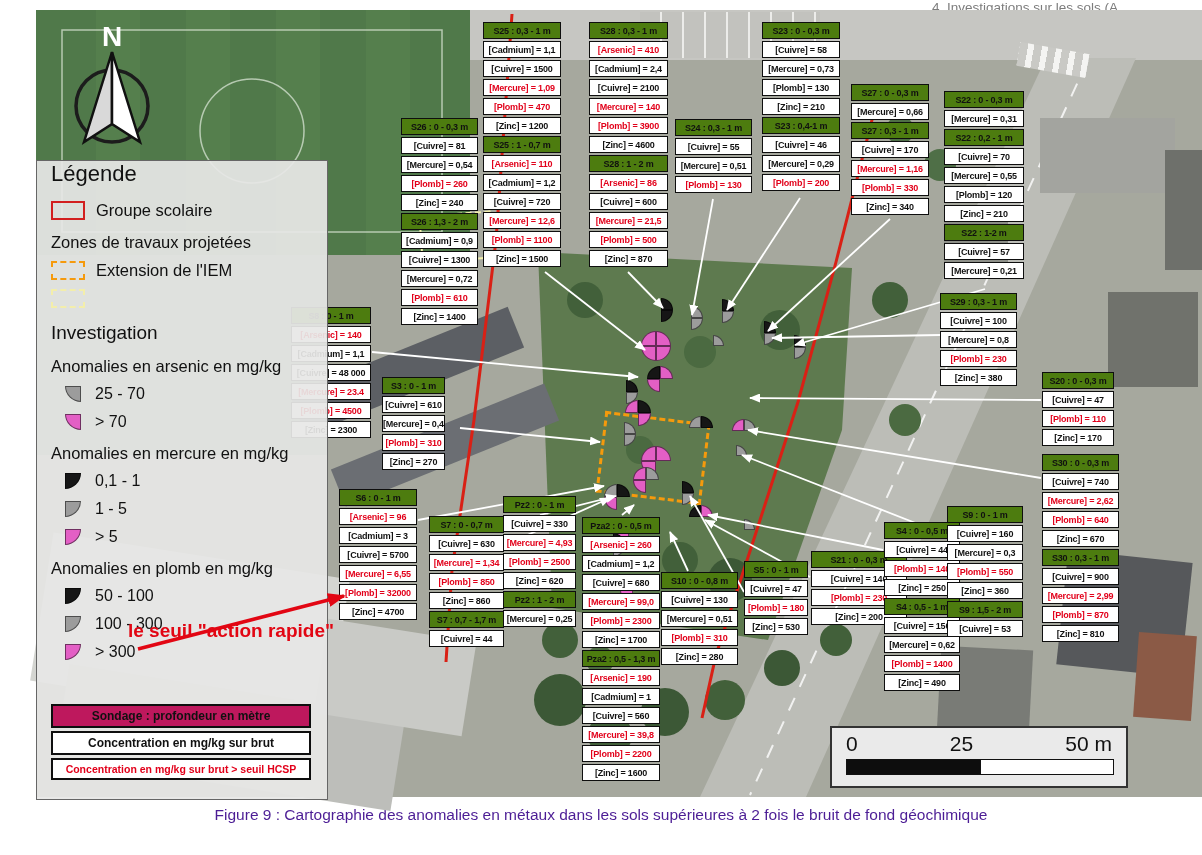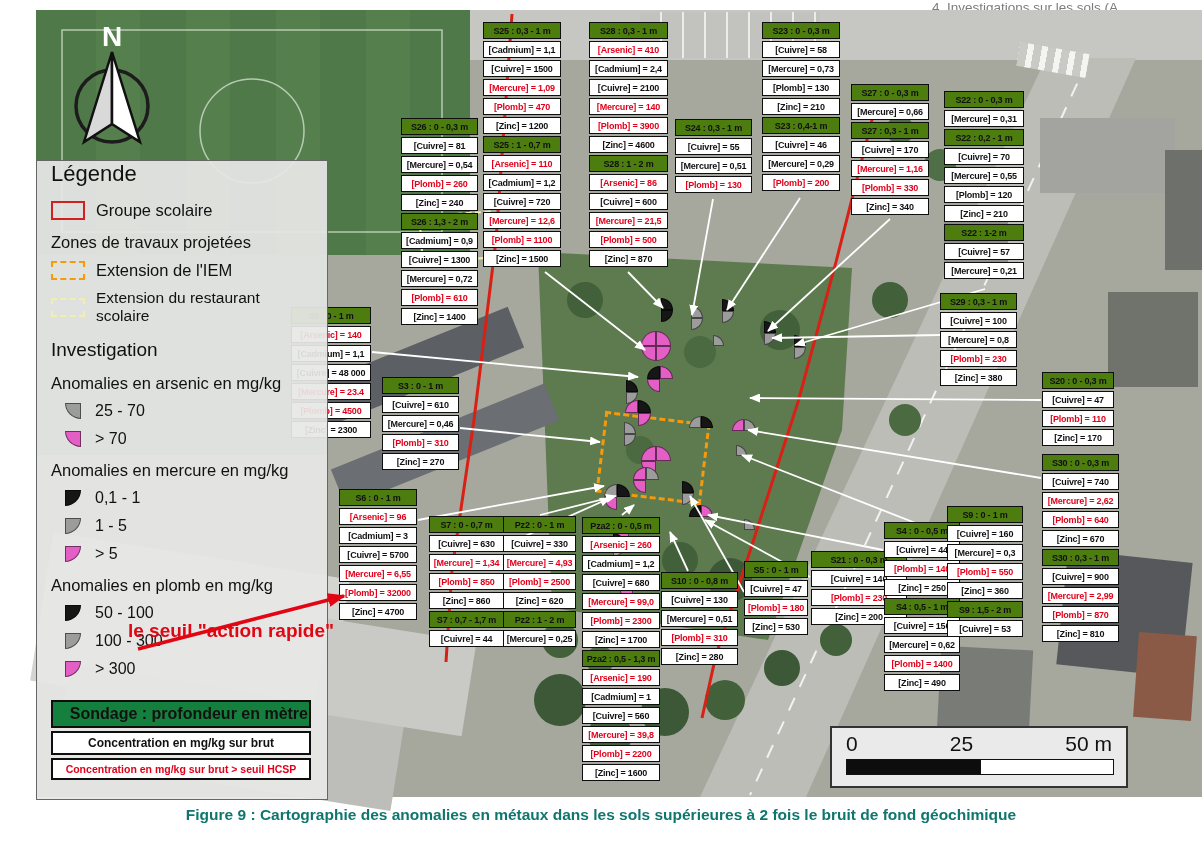--- a/index.html
+++ b/index.html
@@ -3,21 +3,21 @@
 <meta charset="utf-8">
 <style>
   * { box-sizing: border-box; margin: 0; padding: 0; }
   html,body { width:1202px; height:855px; background:#fff; overflow:hidden;
     font-family:"Liberation Sans", sans-serif; }
   #page { position:relative; width:1202px; height:855px; background:#fff; overflow:hidden; }
 
   
   #hdr { position:absolute; top:0; left:932px; font-size:13.5px; color:#7d7d7d; white-space:nowrap; }
   #caption { position:absolute; top:806px; left:0; width:1202px; text-align:center;
-    font-size:15.5px; font-weight:bold; color:#0f766e; }
+    font-size:15.5px; font-weight:normal; color:#4c1d95; }
 
   
   #map { position:absolute; left:36px; top:10px; width:1166px; height:787px;
     background:#a6a89e; overflow:hidden; }
   .dec { position:absolute; }
   #bgsvg, #overlay, #annsvg { position:absolute; left:0; top:0; width:1202px; height:855px;
     pointer-events:none; }
   #bgsvg { z-index:1; } #overlay { z-index:4; } #annsvg { z-index:8; }
   #pies { position:absolute; left:0; top:0; z-index:3; }
   #boxes { position:absolute; left:0; top:0; z-index:5; }
@@ -57,21 +57,21 @@
   .lrect-yellow { border:2.5px solid #f3eeab; border-style:dashed; }
   .lsec { font-size:16.5px; margin:13px 0 9px 0; }
   .lsec-big { font-size:19px; margin:14px 0 10px 0; }
   .lwrow { display:flex; align-items:center; margin:0 0 10px 14px; font-size:16px; }
   .lw { width:16px; height:16px; margin-right:14px; border:1px solid rgba(0,0,0,.5); flex:0 0 auto; }
   .lw-a { border-radius:0 0 0 100%; }
   .lw-m { border-radius:0 0 100% 0; }
   #lkey { position:absolute; left:14px; bottom:16px; width:260px; }
   .lkrow { border:2px solid #0e0e0e; background:#fff; text-align:center; margin-bottom:3px;
     font-weight:bold; padding:3px 1px; white-space:nowrap; overflow:hidden; }
-  .lkrow-h { background:#15803d; font-size:16px;text-align:right; }
+  .lkrow-h { background:#be185d; font-size:12px; }
   .lkrow-n { font-size:12px; }
   .lkrow-r { color:#e2001a; font-size:10.5px; }
 
   
   #ann { position:absolute; left:128px; top:618px; z-index:9; color:#e20613;
     font-size:19px; font-weight:bold; line-height:26px; white-space:nowrap; }
 
   
   #scalebar { position:absolute; left:830px; top:726px; width:298px; height:62px; z-index:9;
     background:#eaeaea; border:2px solid #333; padding:4px 14px; }
@@ -361,21 +361,21 @@
       </div>
       <div class="sounding" style="left: 291px; top: 307px; width: 80px;">
         <div class="srow srow-h">S8 : 0 - 1 m</div>
         <div class="srow srow-r">[Arsenic] = 140</div>
         <div class="srow srow-n">[Cadmium] = 1,1</div>
         <div class="srow srow-n">[Cuivre] = 48 000</div>
         <div class="srow srow-r">[Mercure] = 23.4</div>
         <div class="srow srow-r">[Plomb] = 4500</div>
         <div class="srow srow-n">[Zinc] = 2300</div>
       </div>
-      <div class="sounding" style="left: 382px; top: 377px; width: 77px;">
+      <div class="sounding" style="left: 382px; top: 377px; width: 63px;">
         <div class="srow srow-h">S3 : 0 - 1 m</div>
         <div class="srow srow-n">[Cuivre] = 610</div>
         <div class="srow srow-n">[Mercure] = 0,46</div>
         <div class="srow srow-r">[Plomb] = 310</div>
         <div class="srow srow-n">[Zinc] = 270</div>
       </div>
       <div class="sounding" style="left: 339px; top: 489px; width: 78px;">
         <div class="srow srow-h">S6 : 0 - 1 m</div>
         <div class="srow srow-r">[Arsenic] = 96</div>
         <div class="srow srow-n">[Cadmium] = 3</div>
@@ -386,21 +386,21 @@
       </div>
       <div class="sounding" style="left: 429px; top: 516px; width: 75px;">
         <div class="srow srow-h">S7 : 0 - 0,7 m</div>
         <div class="srow srow-n">[Cuivre] = 630</div>
         <div class="srow srow-r">[Mercure] = 1,34</div>
         <div class="srow srow-r">[Plomb] = 850</div>
         <div class="srow srow-n">[Zinc] = 860</div>
         <div class="srow srow-h">S7 : 0,7 - 1,7 m</div>
         <div class="srow srow-n">[Cuivre] = 44</div>
       </div>
-      <div class="sounding" style="left: 503px; top: 516px; width: 73px;">
+      <div class="sounding" style="left: 503px; top: 496px; width: 73px;">
         <div class="srow srow-h">Pz2 : 0 - 1 m</div>
         <div class="srow srow-n">[Cuivre] = 330</div>
         <div class="srow srow-r">[Mercure] = 4,93</div>
         <div class="srow srow-r">[Plomb] = 2500</div>
         <div class="srow srow-n">[Zinc] = 620</div>
         <div class="srow srow-h">Pz2 : 1 - 2 m</div>
         <div class="srow srow-n">[Mercure] = 0,25</div>
       </div>
       <div class="sounding" style="left: 582px; top: 517px; width: 78px;">
         <div class="srow srow-h">Pza2 : 0 - 0,5 m</div>
@@ -497,21 +497,20 @@
       <span class="lrect lrect-red"></span>
       <span>Groupe scolaire</span>
     </div>
     <div class="lsec">Zones de travaux projetées</div>
     <div class="lrow">
       <span class="lrect lrect-orange"></span>
       <span>Extension de l'IEM</span>
     </div>
     <div class="lrow" style="font-size:15.5px">
       <span class="lrect lrect-yellow"></span>
-      <span>Extension du restaurant scolaire</span>
     </div>
     <div class="lsec-big">Investigation</div>
 
     <div class="lsec">Anomalies en arsenic en mg/kg</div>
     <div class="lwrow">
       <span class="lw lw-a" style="background: rgb(156, 156, 156);"></span>
       <span>25 - 70</span>
       </div>
     <div class="lwrow">
       <span class="lw lw-a" style="background: rgb(227, 95, 197);"></span>

